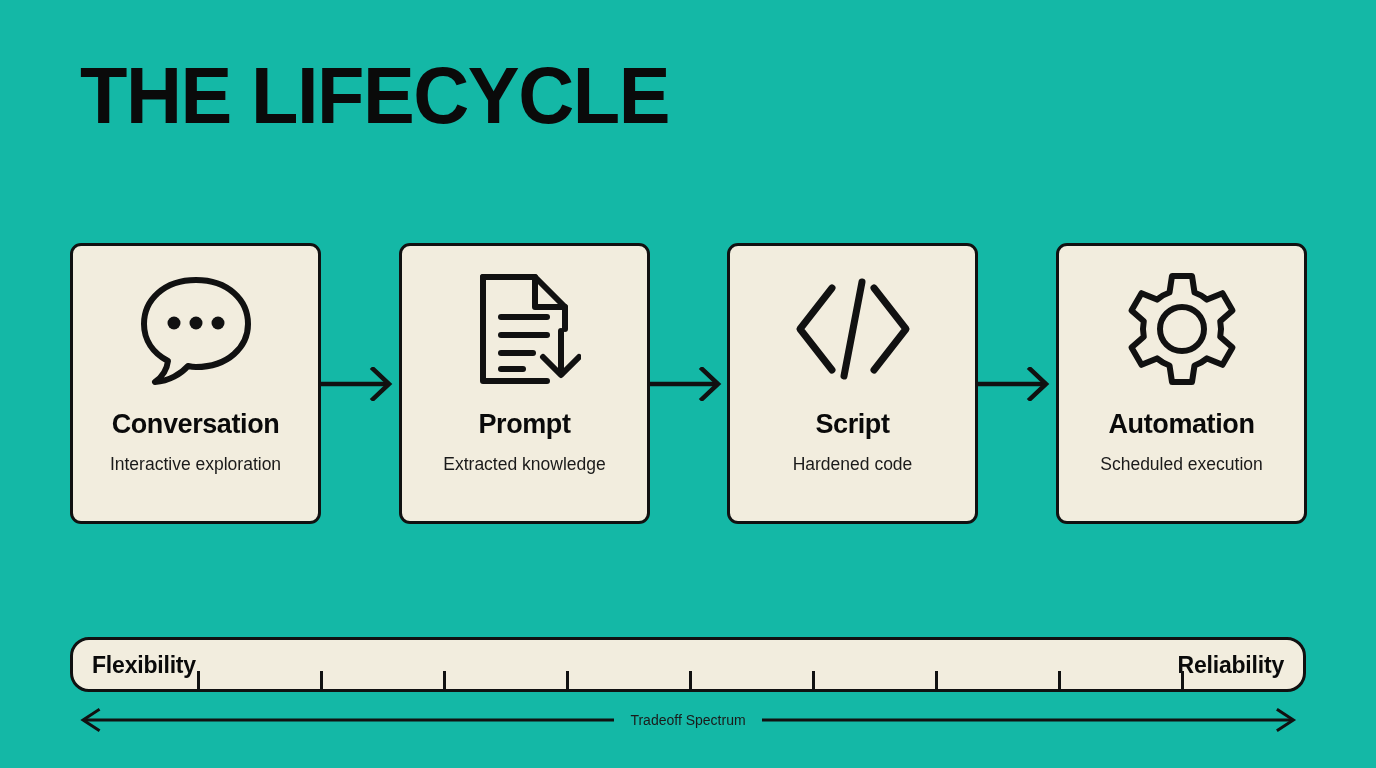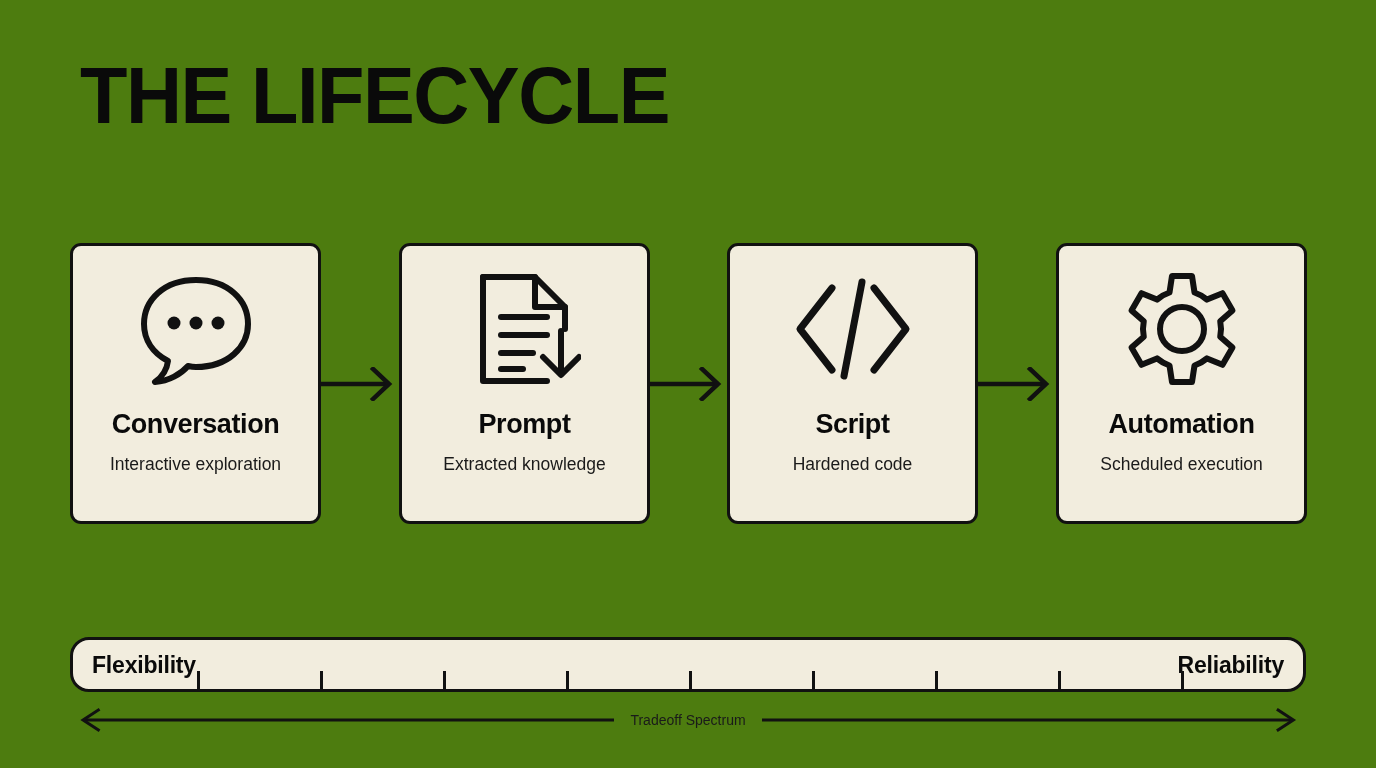--- a/index.html
+++ b/index.html
@@ -4,21 +4,21 @@
 <style>
   html, body {
     margin: 0;
     padding: 0;
     background: #F2EDDE;
   }
   #canvas {
     position: relative;
     width: 1376px;
     height: 768px;
-    background: #4d7c0f;
+    background: #14b8a6;
     overflow: hidden;
     font-family: "Liberation Sans", sans-serif;
     color: #111111;
   }
 
   
   #page-title {
     position: absolute;
     left: 80px;
     top: 58px;

